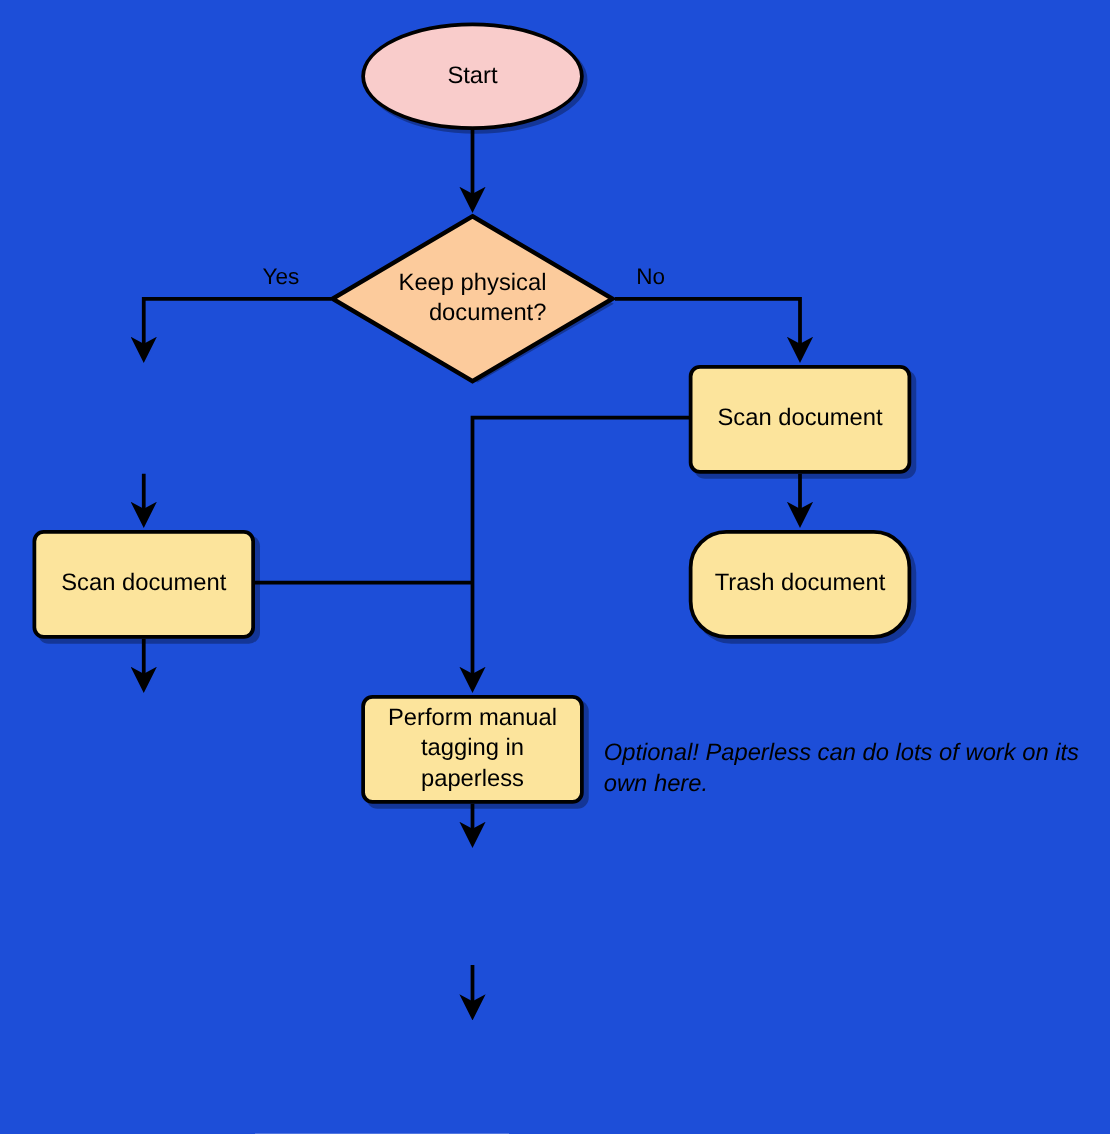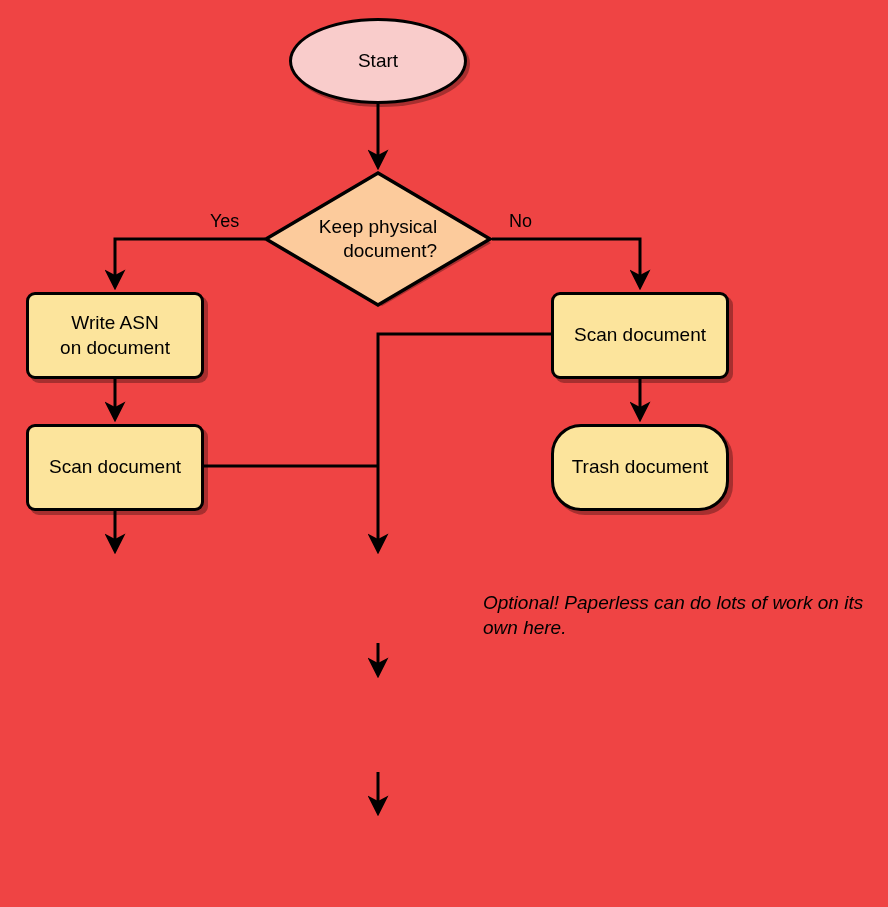--- a/index.html
+++ b/index.html
@@ -10,21 +10,21 @@
   body {
     width: 888px;
     height: 907px;
     font-family: "Liberation Sans", sans-serif;
     overflow: hidden;
   }
   #canvas {
     position: relative;
     width: 888px;
     height: 907px;
-    background: #ef4444;
+    background: #1d4ed8;
   }
   #edges {
     position: absolute;
     left: 0;
     top: 0;
     width: 888px;
     height: 907px;
     pointer-events: none;
   }
 
@@ -145,36 +145,37 @@
       <polygon points="115,6 110,6 224,69 115,132 6,69" fill="rgba(0,0,0,0.30)" transform="translate(4,4)"></polygon>
       <polygon points="115,3 227,69 115,135 3,69" fill="#fccb9c" stroke="#000000" stroke-width="3.5" stroke-linejoin="miter"></polygon>
     </svg>
     <div class="decision-label">Keep physical
 document?</div>
   </div>
 
   <div class="edge-label" style="left:210px; top:211px;">Yes</div>
   <div class="edge-label" style="left:509px; top:211px;">No</div>
 
-  <div class="node process" style="left:26px; top:292px; width:178px; height:87px;">
-    <span>Write ASN
-on document</span>
-  </div>
 
   <div class="node process" style="left:26px; top:424px; width:178px; height:87px;">
     <span>Scan document</span>
   </div>
 
 
   <div class="node process" style="left:551px; top:292px; width:178px; height:87px;">
     <span>Scan document</span>
   </div>
 
   <div class="node process" style="left:551px; top:424px; width:178px; height:87px;border-radius:30px;">
     <span>Trash document</span>
   </div>
 
+  <div class="node process" style="left:289px; top:556px; width:178px; height:87px;">
+    <span>Perform manual
+tagging in
+paperless</span>
+  </div>
 
 
 
   <div class="note" style="left:483px; top:590px; width:400px;">Optional! Paperless can do lots of work on its own here.</div>
 
 </div>
 
 </body></html>

